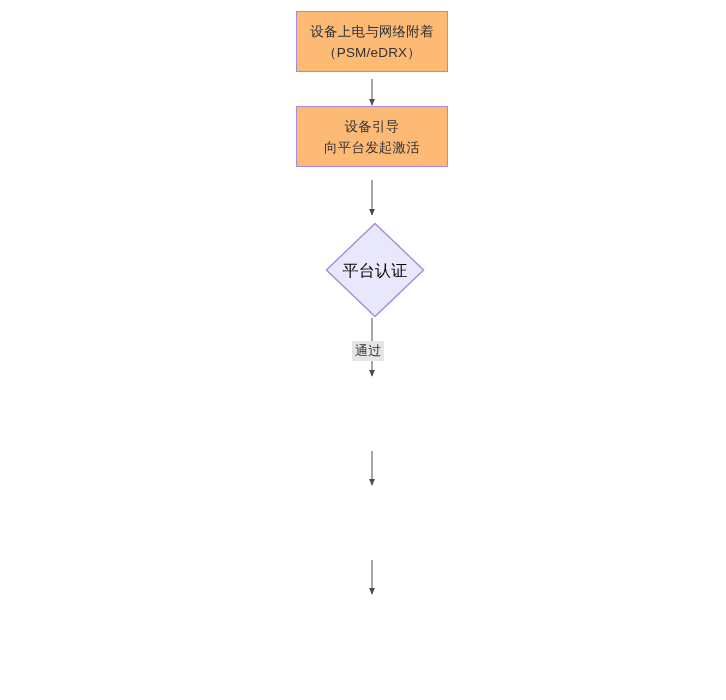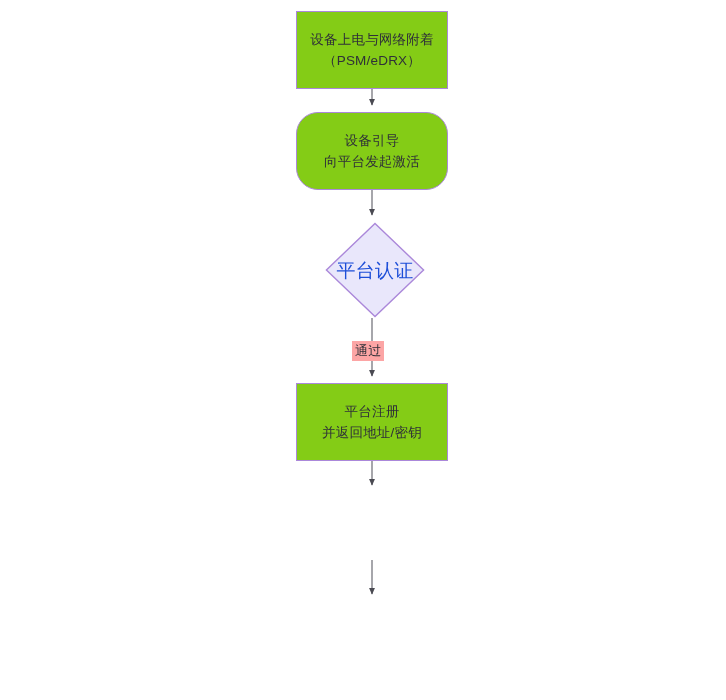--- a/index.html
+++ b/index.html
@@ -29,24 +29,24 @@
   }
   .node {
     position: absolute;
     box-sizing: border-box;
     display: flex;
     align-items: center;
     justify-content: center;
     text-align: center;
   }
   .node-process {
-    background: #84cc16;
+    background: #fdba74;
     border: 1.4px solid #ab88da;
     width: 152px;
-    height: 78px;
+    height: 61px;
     left: 296px;
   }
   .node-label {
     font-size: 13.5px;
     line-height: 21px;
     color: #2f3138;
     white-space: pre-line;
     letter-spacing: 0.2px;
   }
   .node-decision {
@@ -57,37 +57,37 @@
   .diamond-shape {
     position: absolute;
     left: 0;
     top: 0;
     width: 100px;
     height: 96px;
   }
   .diamond-text {
     position: relative;
     z-index: 2;
-    font-size: 19px;
+    font-size: 16px;
     line-height: 21px;
-    color: #1d4ed8;
+    color: #000000;
     letter-spacing: 0.2px;
   }
   .edge-label {
     position: absolute;
     font-size: 13px;
     line-height: 16px;
     color: #2f3138;
-    background: #fca5a5;
+    background: #e5e5e5;
     padding: 2px 3px;
     white-space: nowrap;
     letter-spacing: 0.2px;
   }
   #n1 { top: 11px; }
-  #n2 { top: 112px; border-radius: 22px; }
+  #n2 { top: 106px; }
   #n3 { top: 222px; }
   #n4 { top: 383px; }
   #n5 { top: 492px; }
   #n6 { top: 601px; }
   #edge-label-pass { left: 352px; top: 341px; }
 </style>
 </head>
 <body>
 
 <div id="flowchart-canvas">
@@ -117,20 +117,16 @@
 
   <div class="node node-decision" id="n3">
     <svg class="diamond-shape" viewBox="0 0 100 96" preserveAspectRatio="none">
       <polygon points="50,1.4 98.6,48 50,94.6 1.4,48" fill="#e9e7fb" stroke="#ab88da" stroke-width="1.4"></polygon>
     </svg>
     <span class="diamond-text">平台认证</span>
   </div>
 
   <div class="edge-label" id="edge-label-pass">通过</div>
 
-  <div class="node node-process" id="n4">
-    <span class="node-label">平台注册
-并返回地址/密钥</span>
-  </div>
 
 
 
 </div>
 
 </body></html>

